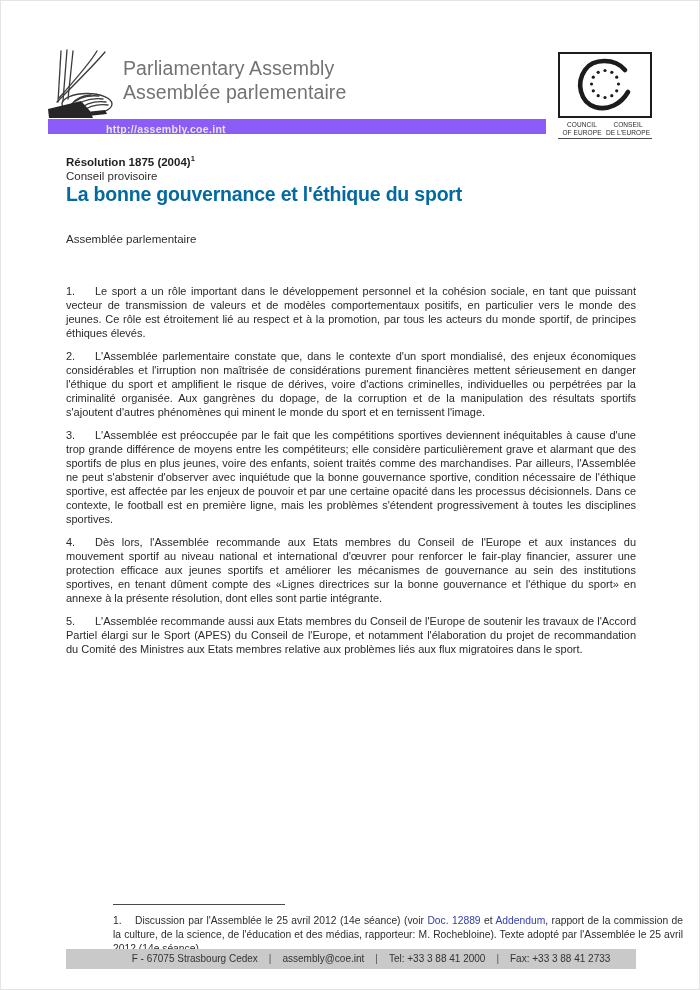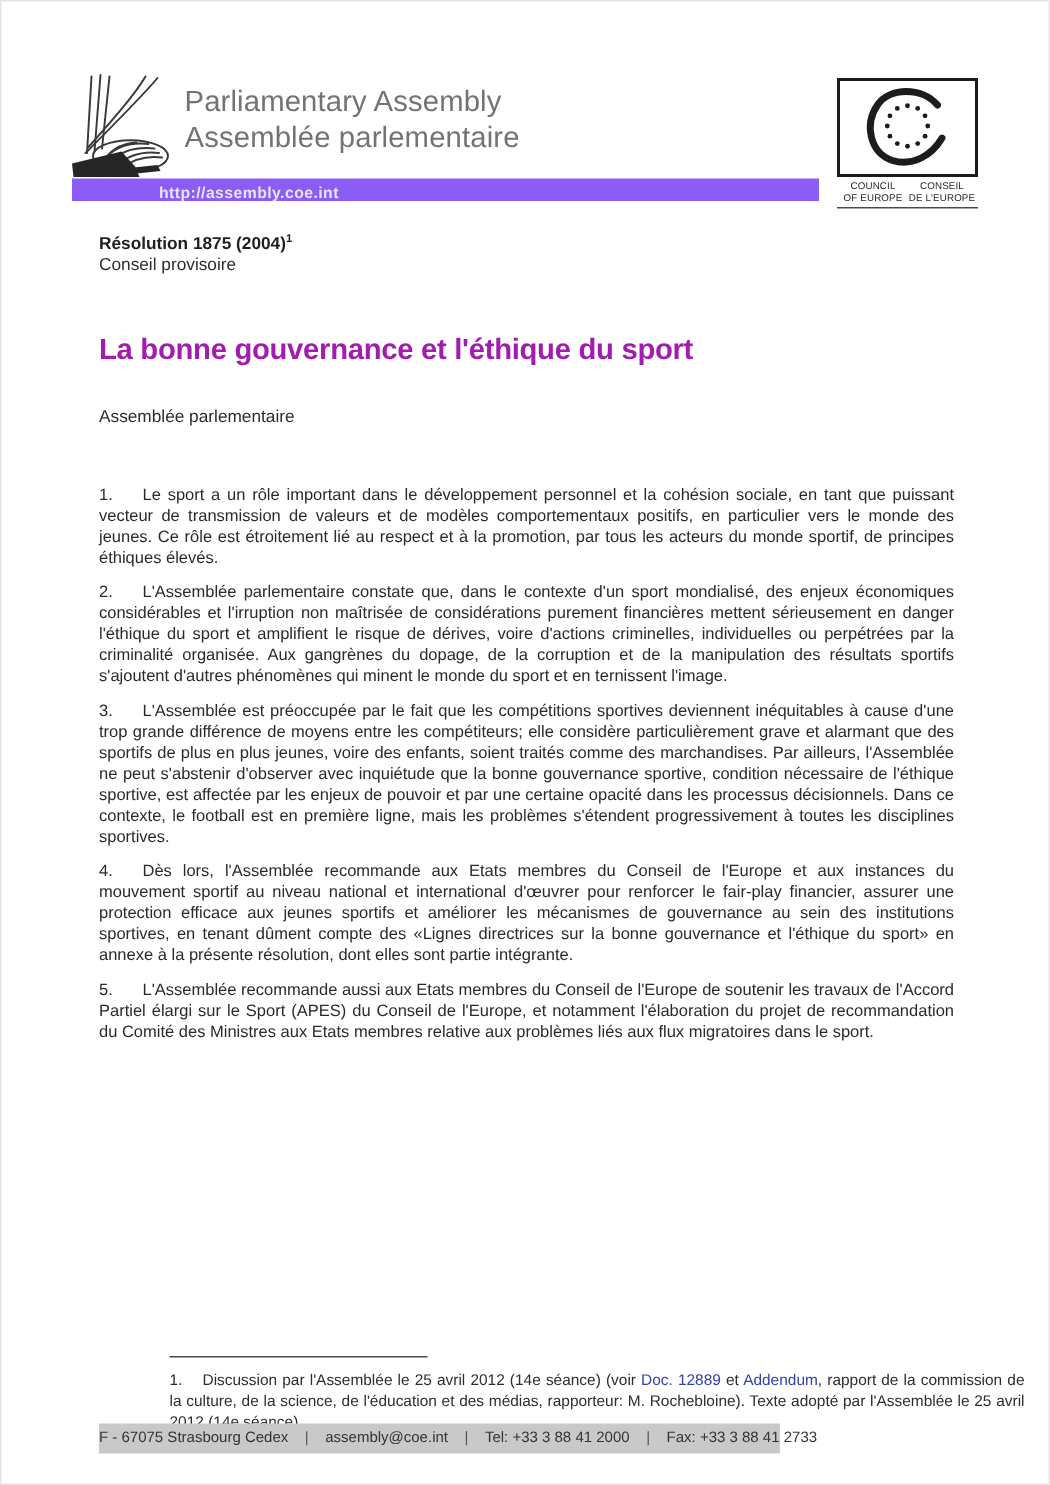--- a/index.html
+++ b/index.html
@@ -87,25 +87,24 @@
     line-height: 14px;
     color: #1f1f1f;
   }
   .doc-ref sup { font-size: 7.5px; }
   .doc-version {
     font-size: 11.5px;
     line-height: 14px;
     color: #2d2d2d;
   }
   .doc-title {
-    margin-top: 38px;
     font-size: 19.5px;
     font-weight: bold;
     line-height: 23px;
-    color: #a21caf;
+    color: #0369a1;
     letter-spacing: -0.2px;
   }
   .doc-author {
     margin-top: 26px;
     font-size: 11.5px;
     line-height: 14px;
   }
   .paras { margin-top: 38px; }
   .body-para {
     font-size: 11px;
@@ -141,27 +140,28 @@
   .fn-link {
     color: #3340a8;
     text-decoration: none;
     cursor: pointer;
   }
 
   
   .footer-bar {
     position: absolute;
     left: 65px; top: 948px;
-    width: 454px; height: 20px;
+    width: 570px; height: 20px;
     background: #c9c9c9;
     text-align: center;
     font-size: 10px;
     line-height: 20px;
     color: #333333;
     white-space: nowrap;
+    padding-left: 40px;
   }
   .footer-bar .sep { margin: 0 11px; color: #555; }
 </style>
 </head>
 <body>
 
 <div class="page">
 
   <div class="pa-logo">
     <svg width="72" height="80" viewBox="0 0 72 80" xmlns="http://www.w3.org/2000/svg">

